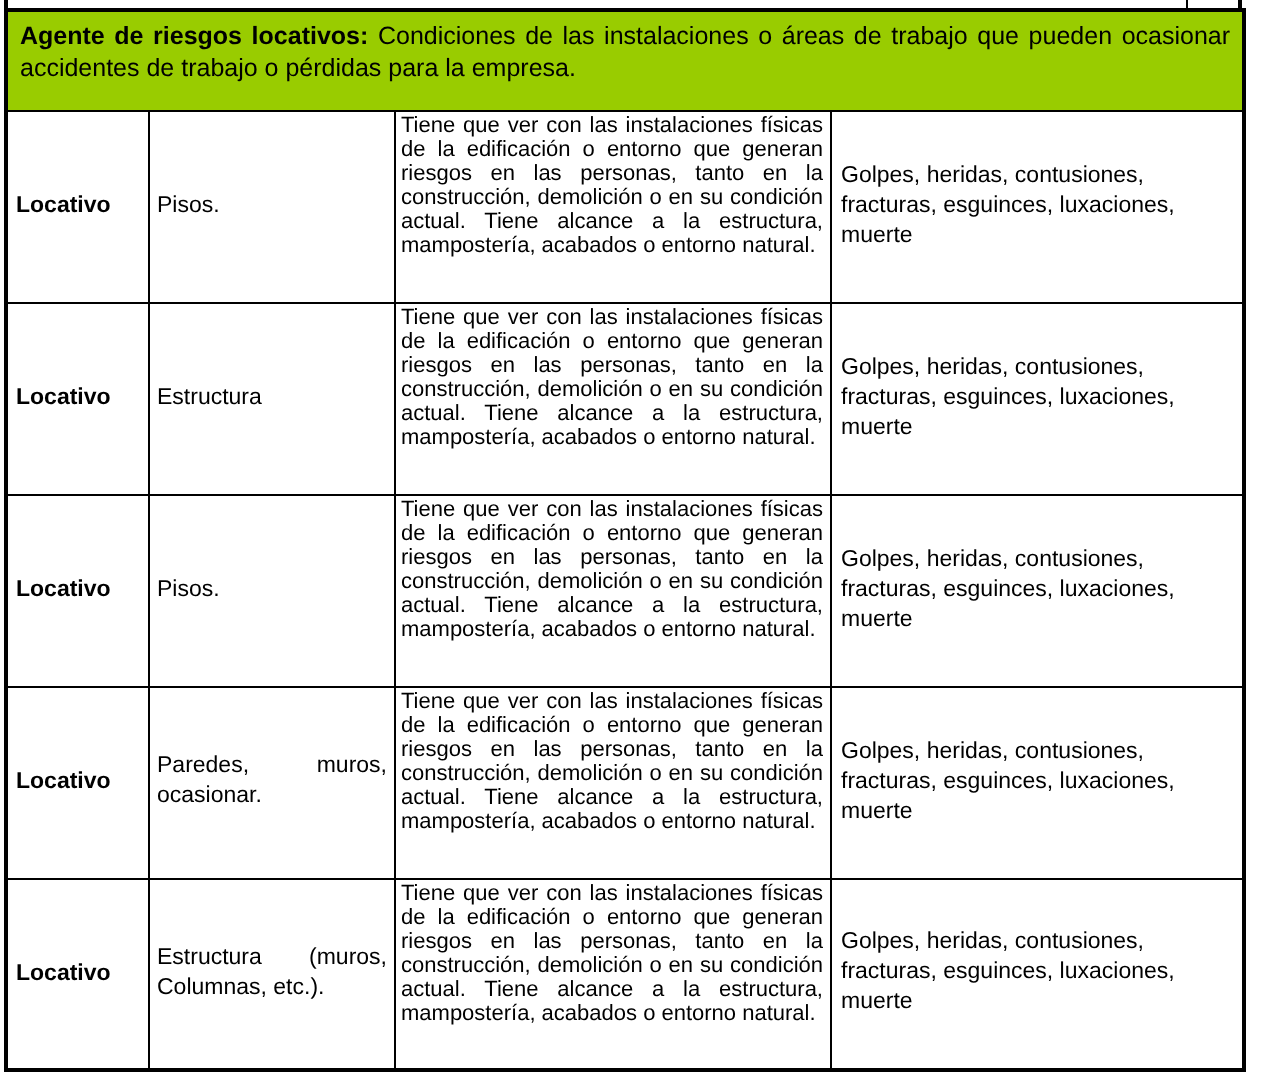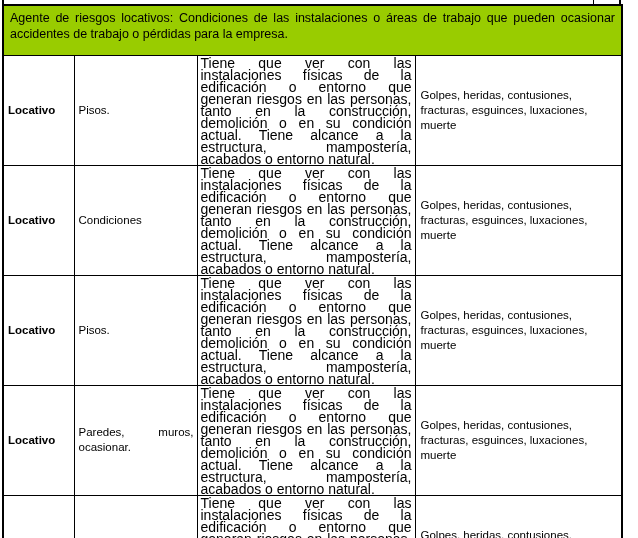--- a/index.html
+++ b/index.html
@@ -31,39 +31,39 @@
     overflow: hidden;
   }
   tr.hdr td {
     height: 50px;
     vertical-align: top;
     text-align: justify;
     padding: 4px 6px 5px 6px;
     font-size: 12.5px;
     line-height: 16px;
   }
-  tr.hdr .lead { font-weight: normal; }
+  tr.hdr .lead { font-weight: bold; }
   tr.data td { height: 96px; }
   td.c-agent {
     font-weight: bold;
     font-size: 11.5px;
     vertical-align: middle;
     padding-left: 4px;
     margin-left: 32px;
   }
   td.c-item {
     font-size: 11.5px;
     line-height: 15px;
     vertical-align: middle;
     text-align: justify;
     padding: 2px 3px 2px 4px;
     margin-left: 16px;
   }
   td.c-desc {
-    font-size: 14px;
+    font-size: 11px;
     line-height: 12px;
     vertical-align: top;
     text-align: justify;
     padding: 1px 3px 0 3px;
   }
   td.c-cons {
     font-size: 11.5px;
     line-height: 15px;
     vertical-align: middle;
     padding: 2px 4px 2px 5px;
@@ -96,21 +96,21 @@
 
     <tr class="data">
       <td class="c-agent">Locativo</td>
       <td class="c-item">Pisos.</td>
       <td class="c-desc">Tiene que ver con las instalaciones físicas de la edificación o entorno que generan riesgos en las personas, tanto en la construcción, demolición o en su condición actual. Tiene alcance a la estructura, mampostería, acabados o entorno natural.</td>
       <td class="c-cons">Golpes, heridas, contusiones, fracturas, esguinces, luxaciones, muerte</td>
     </tr>
 
     <tr class="data">
       <td class="c-agent">Locativo</td>
-      <td class="c-item">Condiciones</td>
+      <td class="c-item">Estructura</td>
       <td class="c-desc">Tiene que ver con las instalaciones físicas de la edificación o entorno que generan riesgos en las personas, tanto en la construcción, demolición o en su condición actual. Tiene alcance a la estructura, mampostería, acabados o entorno natural.</td>
       <td class="c-cons">Golpes, heridas, contusiones, fracturas, esguinces, luxaciones, muerte</td>
     </tr>
 
     <tr class="data">
       <td class="c-agent">Locativo</td>
       <td class="c-item">Pisos.</td>
       <td class="c-desc">Tiene que ver con las instalaciones físicas de la edificación o entorno que generan riesgos en las personas, tanto en la construcción, demolición o en su condición actual. Tiene alcance a la estructura, mampostería, acabados o entorno natural.</td>
       <td class="c-cons">Golpes, heridas, contusiones, fracturas, esguinces, luxaciones, muerte</td>
     </tr>

